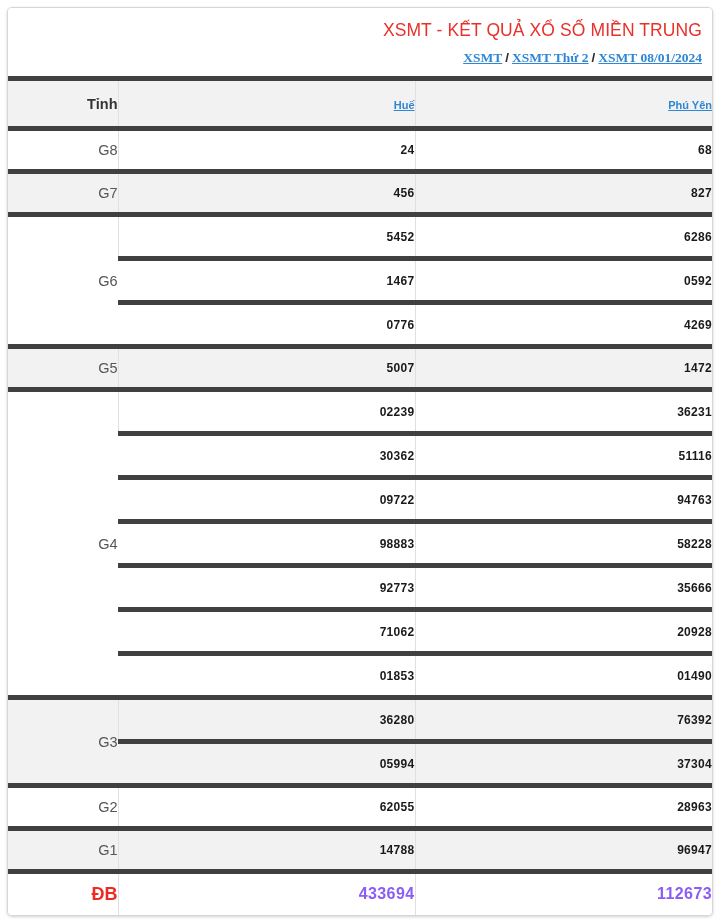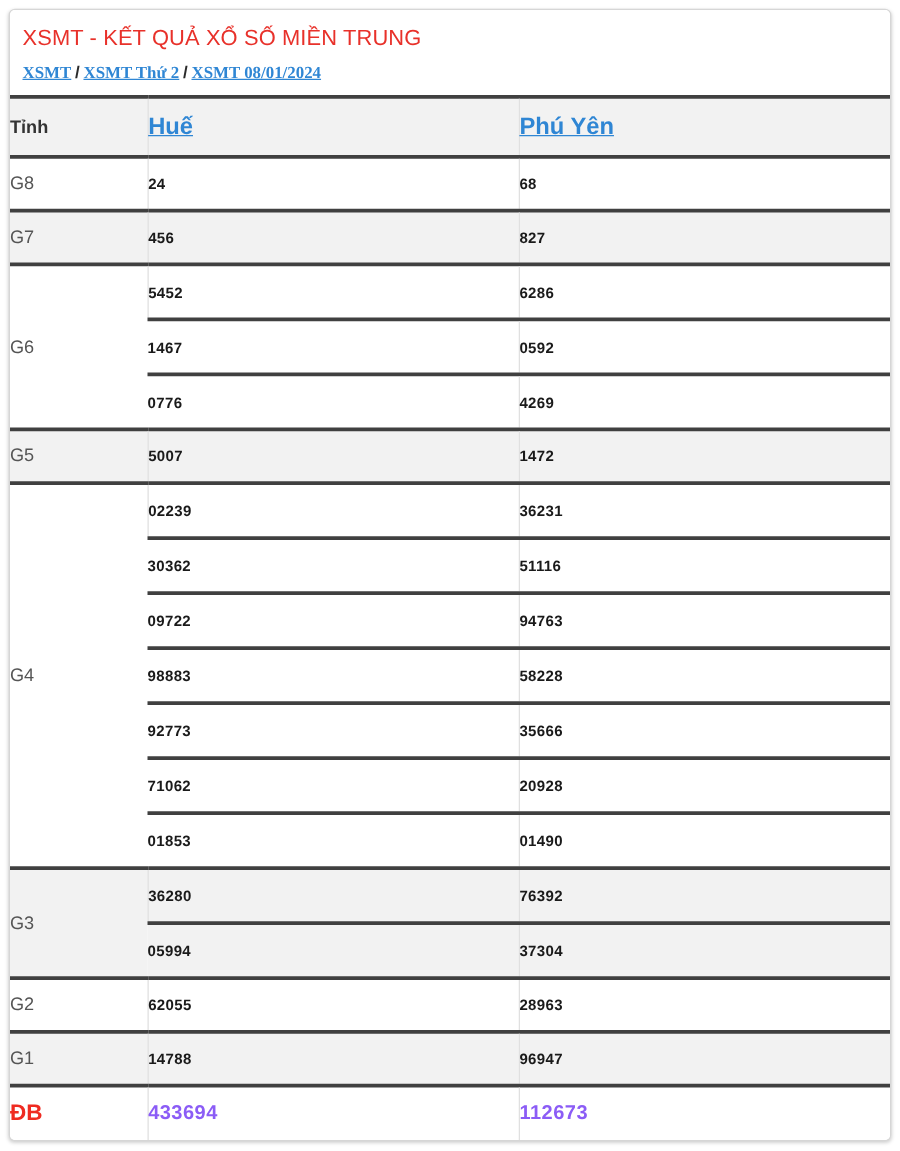--- a/index.html
+++ b/index.html
@@ -26,21 +26,21 @@
     background: #ffffff;
     border: 1px solid #d6d6d6;
     border-radius: 5px;
     box-shadow: 0 1px 3px rgba(0,0,0,0.18);
     overflow: hidden;
   }
 
   
   .header {
     padding: 12px 10px 10px 10px;
-    text-align: left;
+    text-align: right;
     background: #ffffff;
   }
   .page-title {
     color: #e8312a;
     font-size: 17.5px;
     font-weight: 400;
     letter-spacing: 0.1px;
     line-height: 1.25;
     margin: 0 0 8px 0;
     white-space: nowrap;
@@ -70,23 +70,23 @@
     width: 100%;
     border-collapse: collapse;
     table-layout: fixed;
     font-size: 15px;
   }
   table.results col.c-prize { width: 110px; }
   table.results col.c-prov  { width: 297px; }
 
   table.results th,
   table.results td {
-    border-top: 3px solid #404040;
+    border-top: 5px solid #404040;
     border-left: 1px solid #e0e0e0;
-    text-align: left;
+    text-align: right;
     vertical-align: middle;
     padding: 0;
   }
   table.results th:first-child,
   table.results td:first-child {
     border-left: none;
   }
 
   
   thead th {
@@ -95,21 +95,21 @@
     font-size: 14.5px;
   }
   th.prize-head {
     color: #333333;
     font-weight: bold;
   }
   th.prov-head a {
     color: #2f86d4;
     text-decoration: underline;
     font-weight: bold;
-    font-size: 19px;
+    font-size: 11px;
   }
 
   
   td.prize-label {
     color: #555555;
     font-size: 14.5px;
     font-weight: 400;
   }
   td.number {
     color: #1a1a1a;

